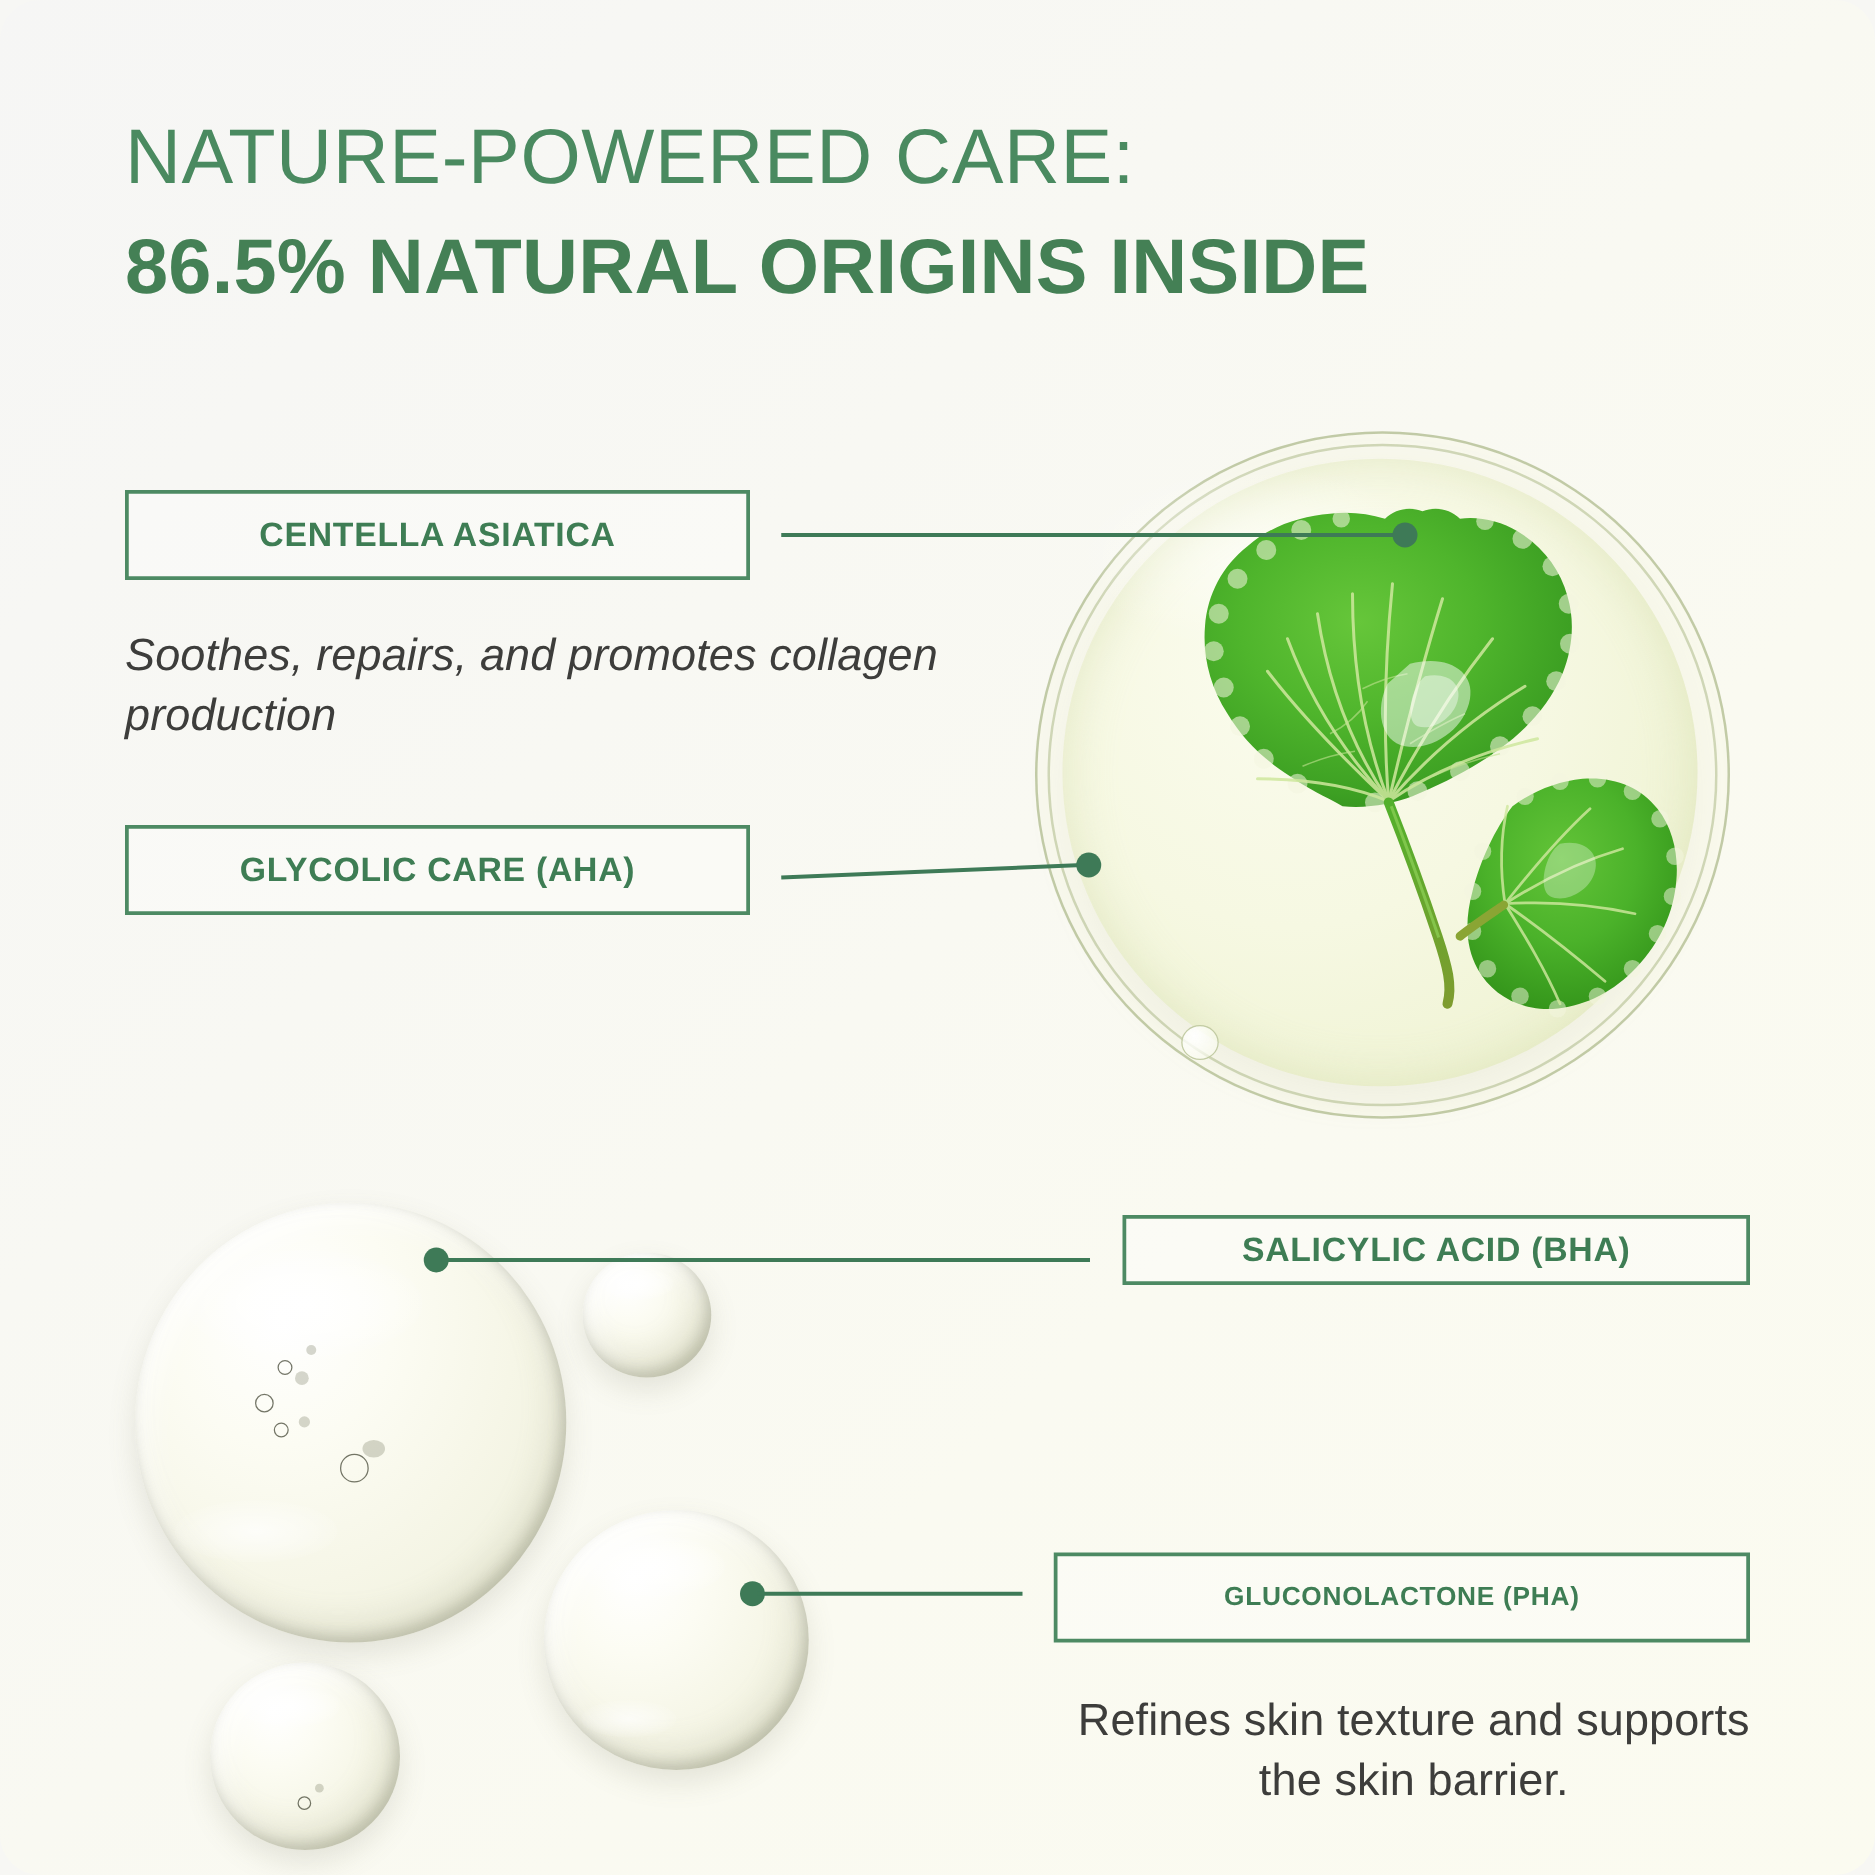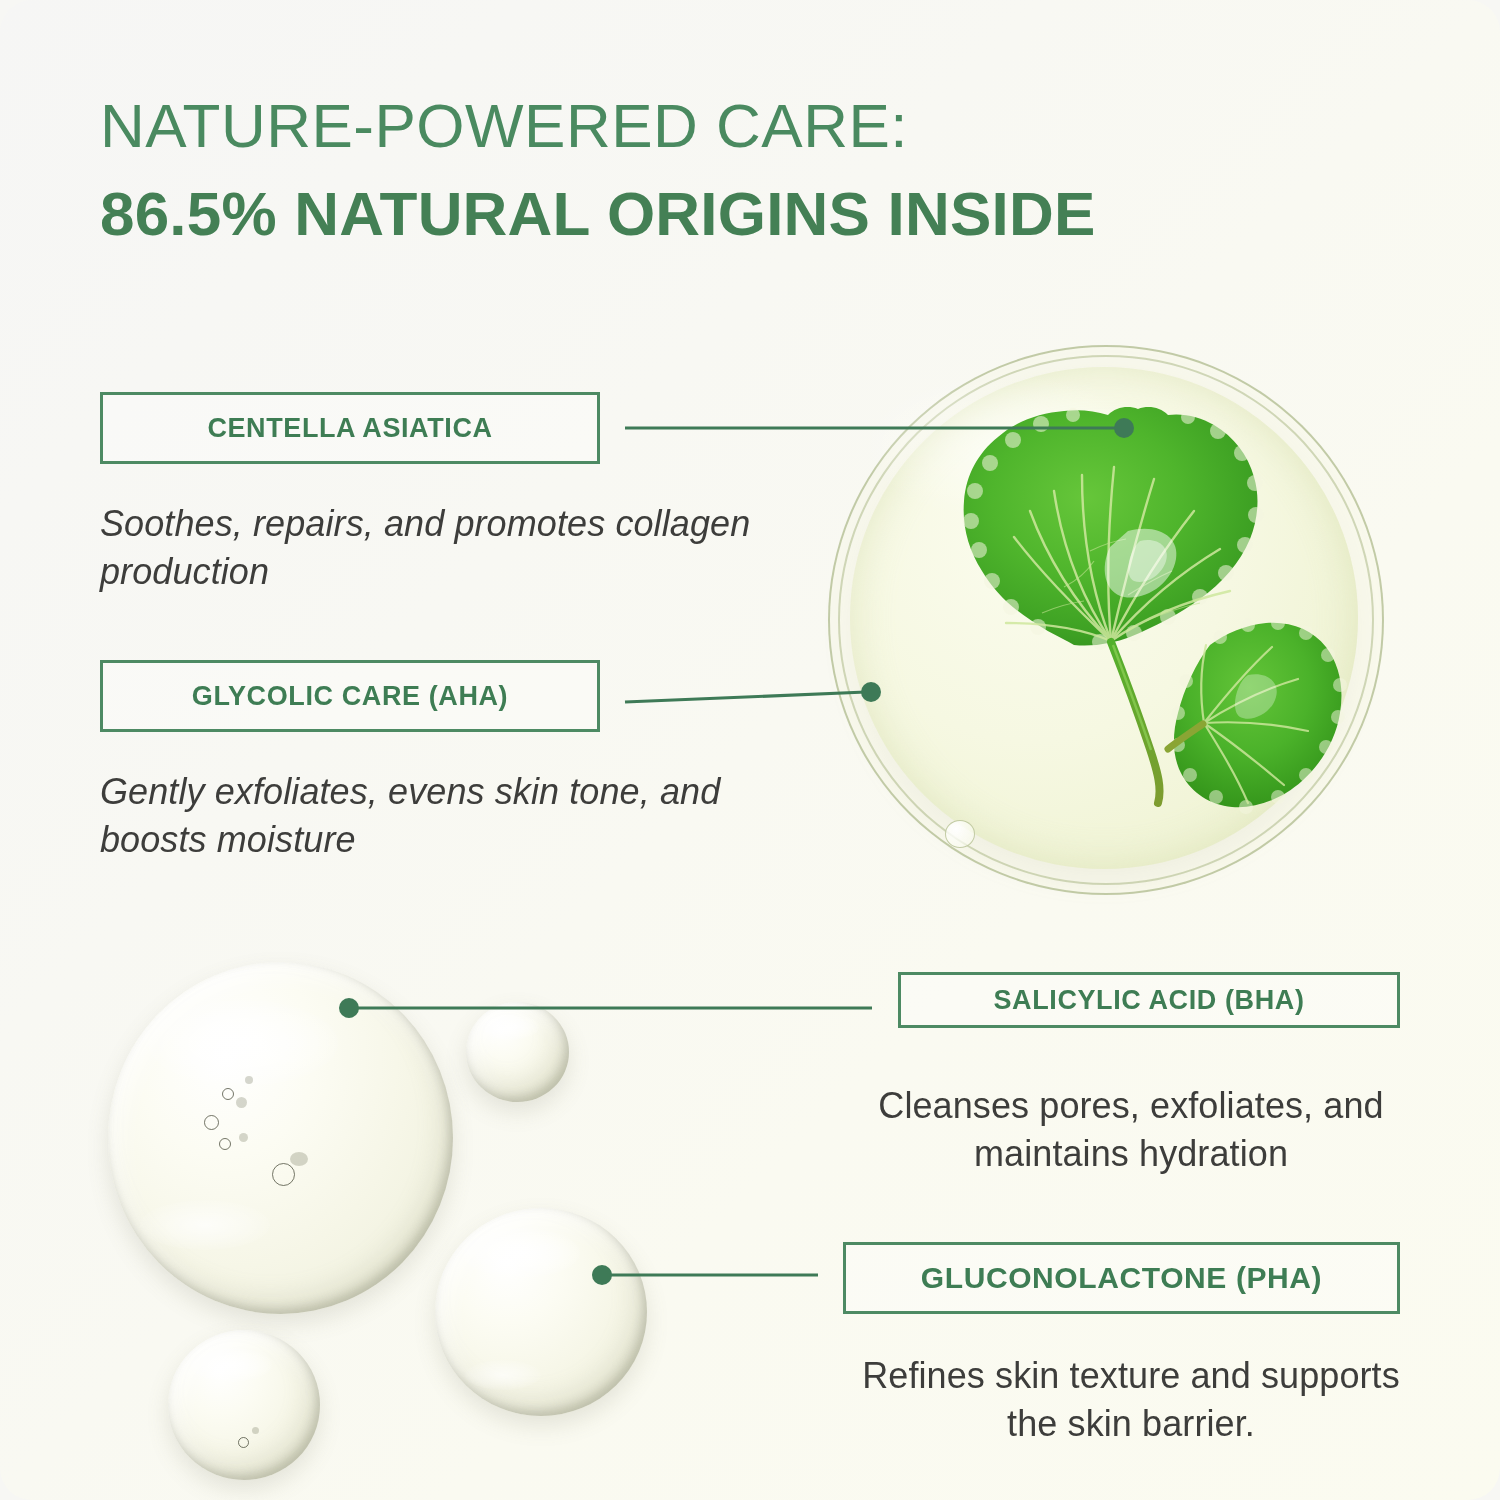--- a/index.html
+++ b/index.html
@@ -31,21 +31,21 @@
   .chip{
     position:absolute;box-sizing:border-box;
     border:3px solid #4d8a63;
     background:rgba(255,255,255,0.28);
     display:flex;align-items:center;justify-content:center;
     color:#3e7d54;font-weight:700;letter-spacing:0.6px;
   }
   .chip-centella{left:100px;top:392px;width:500px;height:72px;font-size:27px;}
   .chip-glycolic{left:100px;top:660px;width:500px;height:72px;font-size:27px;}
   .chip-salicylic{left:898px;top:972px;width:502px;height:56px;font-size:27px;}
-  .chip-gluconolactone{left:843px;top:1242px;width:557px;height:72px;font-size:30px;}
+  .chip-gluconolactone{left:843px;top:1242px;width:557px;height:72px;font-size:21px;}
 
   
   .desc{
     position:absolute;color:#3d3d3b;font-size:36px;line-height:1.33;
     font-weight:400;letter-spacing:0.1px;
   }
   .desc-left{text-align:left;font-style:italic;}
   .desc-right{text-align:center;}
   .desc-centella{left:100px;top:500px;width:660px;}
   .desc-glycolic{left:100px;top:768px;width:660px;}
@@ -300,17 +300,15 @@
     <circle cx="602" cy="1275" r="10" fill="#3e7a57"></circle>
     <line x1="606" y1="1275" x2="818" y2="1275" stroke="#3e7a57" stroke-width="3.2"></line>
   </svg>
 
   <div class="chip chip-centella">CENTELLA ASIATICA</div>
   <div class="chip chip-glycolic">GLYCOLIC CARE (AHA)</div>
   <div class="chip chip-salicylic">SALICYLIC ACID (BHA)</div>
   <div class="chip chip-gluconolactone">GLUCONOLACTONE (PHA)</div>
 
   <div class="desc desc-left desc-centella">Soothes, repairs, and promotes collagen production</div>
-  <div class="desc desc-left desc-glycolic">Gently exfoliates, evens skin tone, and boosts moisture</div>
-  <div class="desc desc-right desc-salicylic">Cleanses pores, exfoliates, and maintains hydration</div>
   <div class="desc desc-right desc-gluconolactone">Refines skin texture and supports the skin barrier.</div>
 
 </div>
 
 </body></html>

